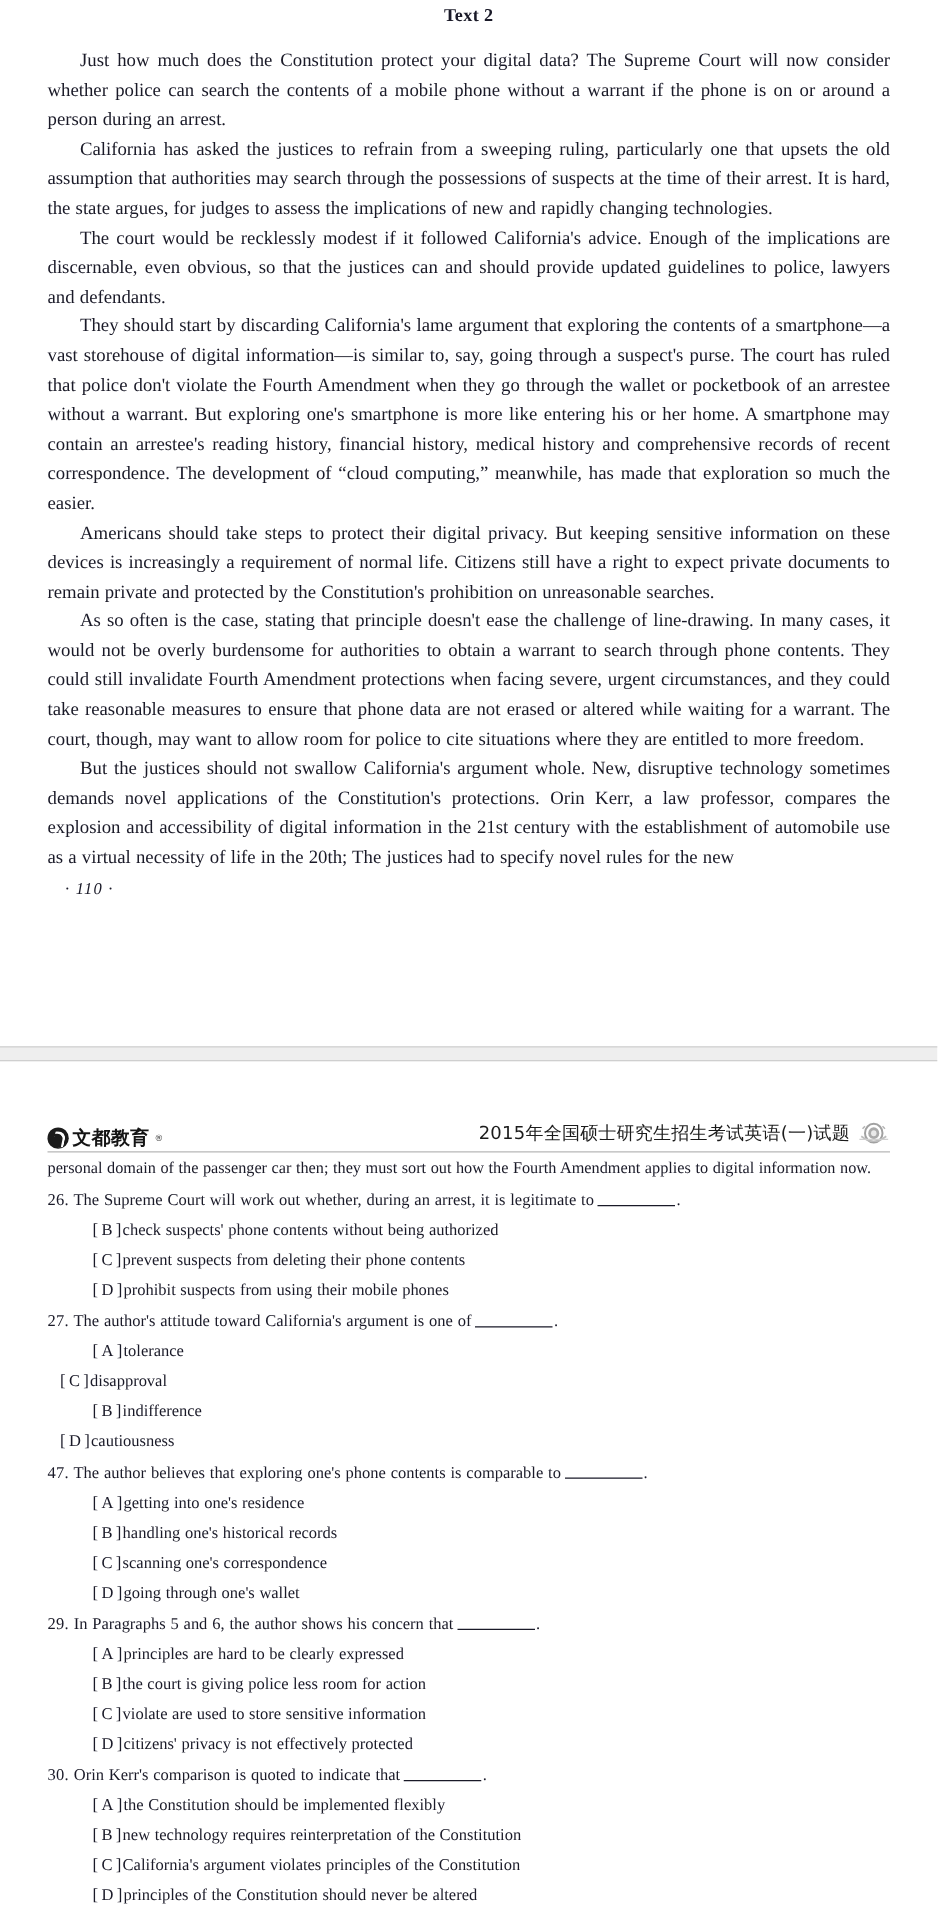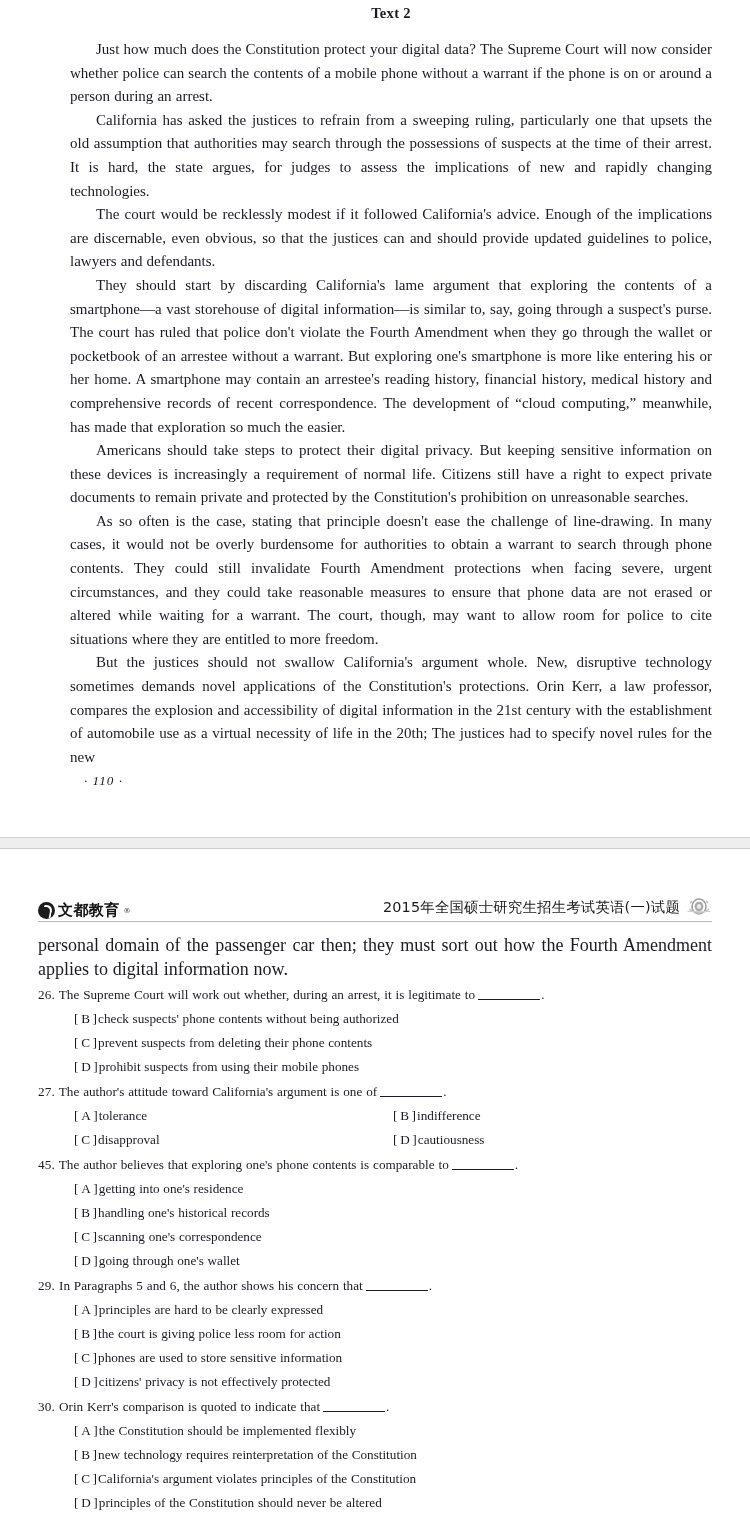--- a/index.html
+++ b/index.html
@@ -18,21 +18,20 @@
 
   .page {
     position: relative;
     box-sizing: border-box;
   }
 
   
   #page-one {
     padding: 0 38px 0 38px;
     height: 837px;
-    margin-left: 32px;
   }
 
   .text-title {
     text-align: center;
     font-weight: bold;
     font-size: 14.5px;
     letter-spacing: 0.3px;
     padding-top: 5px;
     margin: 0 0 16px 0;
     font-family: "Liberation Serif", "DejaVu Serif", serif;
@@ -71,21 +70,20 @@
     padding: 0 38px 0 38px;
   }
 
   .running-head {
     display: flex;
     align-items: flex-end;
     justify-content: space-between;
     border-bottom: 1.4px solid #b8b8b8;
     padding-bottom: 2px;
     margin-top: 44px;
-    margin-bottom: 12px;
     height: 26px;
   }
 
   .brand {
     display: flex;
     align-items: center;
     gap: 3px;
     position: relative;
   }
   .brand-mark {
@@ -140,21 +138,21 @@
   .seal {
     width: 26px;
     height: 22px;
     position: relative;
     flex: none;
     opacity: 0.55;
   }
 
   .body-para {
     margin: 0 0 2px 0;
-    font-size: 18px;
+    font-size: 13px;
     line-height: 23.6px;
     text-align: justify;
     text-indent: 0;
     word-spacing: 0.4px;
   }
 
   
   .question {
     margin-top: 1px;
   }
@@ -181,21 +179,21 @@
   .opts {
     list-style: none;
     margin: 0;
     padding: 0;
   }
   .opts.one-col .opt {
     display: block;
   }
   .opts.two-col {
     display: grid;
-    grid-template-columns: 1fr 1fr;
+    grid-template-columns: 1fr;
     column-gap: 16px;
   }
   .opt {
     font-size: 13.2px;
     line-height: 24px;
     padding-left: 36px;
     word-spacing: 0.4px;
     white-space: nowrap;
   }
   .opts.two-col .opt:nth-child(even) {
@@ -260,40 +258,40 @@
         <ul class="opts one-col">
           <li class="opt"><span class="opt-letter"><span class="brk">[</span> B <span class="brk">]</span></span><span>check suspects' phone contents without being authorized</span></li>
           <li class="opt"><span class="opt-letter"><span class="brk">[</span> C <span class="brk">]</span></span><span>prevent suspects from deleting their phone contents</span></li>
           <li class="opt"><span class="opt-letter"><span class="brk">[</span> D <span class="brk">]</span></span><span>prohibit suspects from using their mobile phones</span></li>
         </ul>
       </div>
       <div class="question">
         <div class="q-stem"><span class="q-num">27.</span><span> The author's attitude toward California's argument is one of</span><span class="blank"></span><span>.</span></div>
         <ul class="opts two-col">
           <li class="opt"><span class="opt-letter"><span class="brk">[</span> A <span class="brk">]</span></span><span>tolerance</span></li>
+          <li class="opt"><span class="opt-letter"><span class="brk">[</span> C <span class="brk">]</span></span><span>disapproval</span></li>
           <li class="opt"><span class="opt-letter"><span class="brk">[</span> B <span class="brk">]</span></span><span>indifference</span></li>
-          <li class="opt"><span class="opt-letter"><span class="brk">[</span> C <span class="brk">]</span></span><span>disapproval</span></li>
           <li class="opt"><span class="opt-letter"><span class="brk">[</span> D <span class="brk">]</span></span><span>cautiousness</span></li>
         </ul>
       </div>
       <div class="question">
-        <div class="q-stem"><span class="q-num">45.</span><span> The author believes that exploring one's phone contents is comparable to</span><span class="blank"></span><span>.</span></div>
+        <div class="q-stem"><span class="q-num">47.</span><span> The author believes that exploring one's phone contents is comparable to</span><span class="blank"></span><span>.</span></div>
         <ul class="opts one-col">
           <li class="opt"><span class="opt-letter"><span class="brk">[</span> A <span class="brk">]</span></span><span>getting into one's residence</span></li>
           <li class="opt"><span class="opt-letter"><span class="brk">[</span> B <span class="brk">]</span></span><span>handling one's historical records</span></li>
           <li class="opt"><span class="opt-letter"><span class="brk">[</span> C <span class="brk">]</span></span><span>scanning one's correspondence</span></li>
           <li class="opt"><span class="opt-letter"><span class="brk">[</span> D <span class="brk">]</span></span><span>going through one's wallet</span></li>
         </ul>
       </div>
       <div class="question">
         <div class="q-stem"><span class="q-num">29.</span><span> In Paragraphs 5 and 6, the author shows his concern that</span><span class="blank"></span><span>.</span></div>
         <ul class="opts one-col">
           <li class="opt"><span class="opt-letter"><span class="brk">[</span> A <span class="brk">]</span></span><span>principles are hard to be clearly expressed</span></li>
           <li class="opt"><span class="opt-letter"><span class="brk">[</span> B <span class="brk">]</span></span><span>the court is giving police less room for action</span></li>
-          <li class="opt"><span class="opt-letter"><span class="brk">[</span> C <span class="brk">]</span></span><span>phones are used to store sensitive information</span></li>
+          <li class="opt"><span class="opt-letter"><span class="brk">[</span> C <span class="brk">]</span></span><span>violate are used to store sensitive information</span></li>
           <li class="opt"><span class="opt-letter"><span class="brk">[</span> D <span class="brk">]</span></span><span>citizens' privacy is not effectively protected</span></li>
         </ul>
       </div>
       <div class="question">
         <div class="q-stem"><span class="q-num">30.</span><span> Orin Kerr's comparison is quoted to indicate that</span><span class="blank"></span><span>.</span></div>
         <ul class="opts one-col">
           <li class="opt"><span class="opt-letter"><span class="brk">[</span> A <span class="brk">]</span></span><span>the Constitution should be implemented flexibly</span></li>
           <li class="opt"><span class="opt-letter"><span class="brk">[</span> B <span class="brk">]</span></span><span>new technology requires reinterpretation of the Constitution</span></li>
           <li class="opt"><span class="opt-letter"><span class="brk">[</span> C <span class="brk">]</span></span><span>California's argument violates principles of the Constitution</span></li>
           <li class="opt"><span class="opt-letter"><span class="brk">[</span> D <span class="brk">]</span></span><span>principles of the Constitution should never be altered</span></li>

